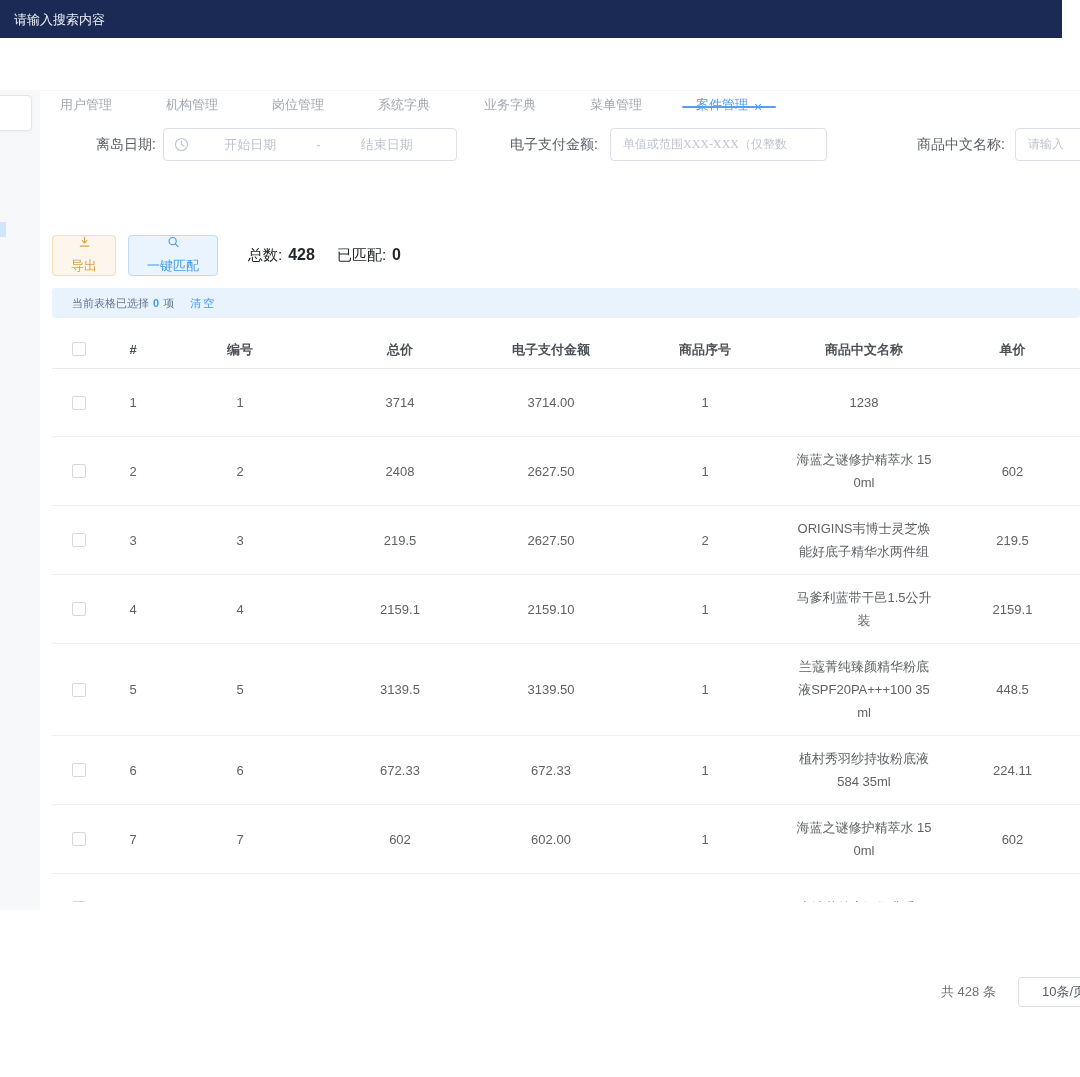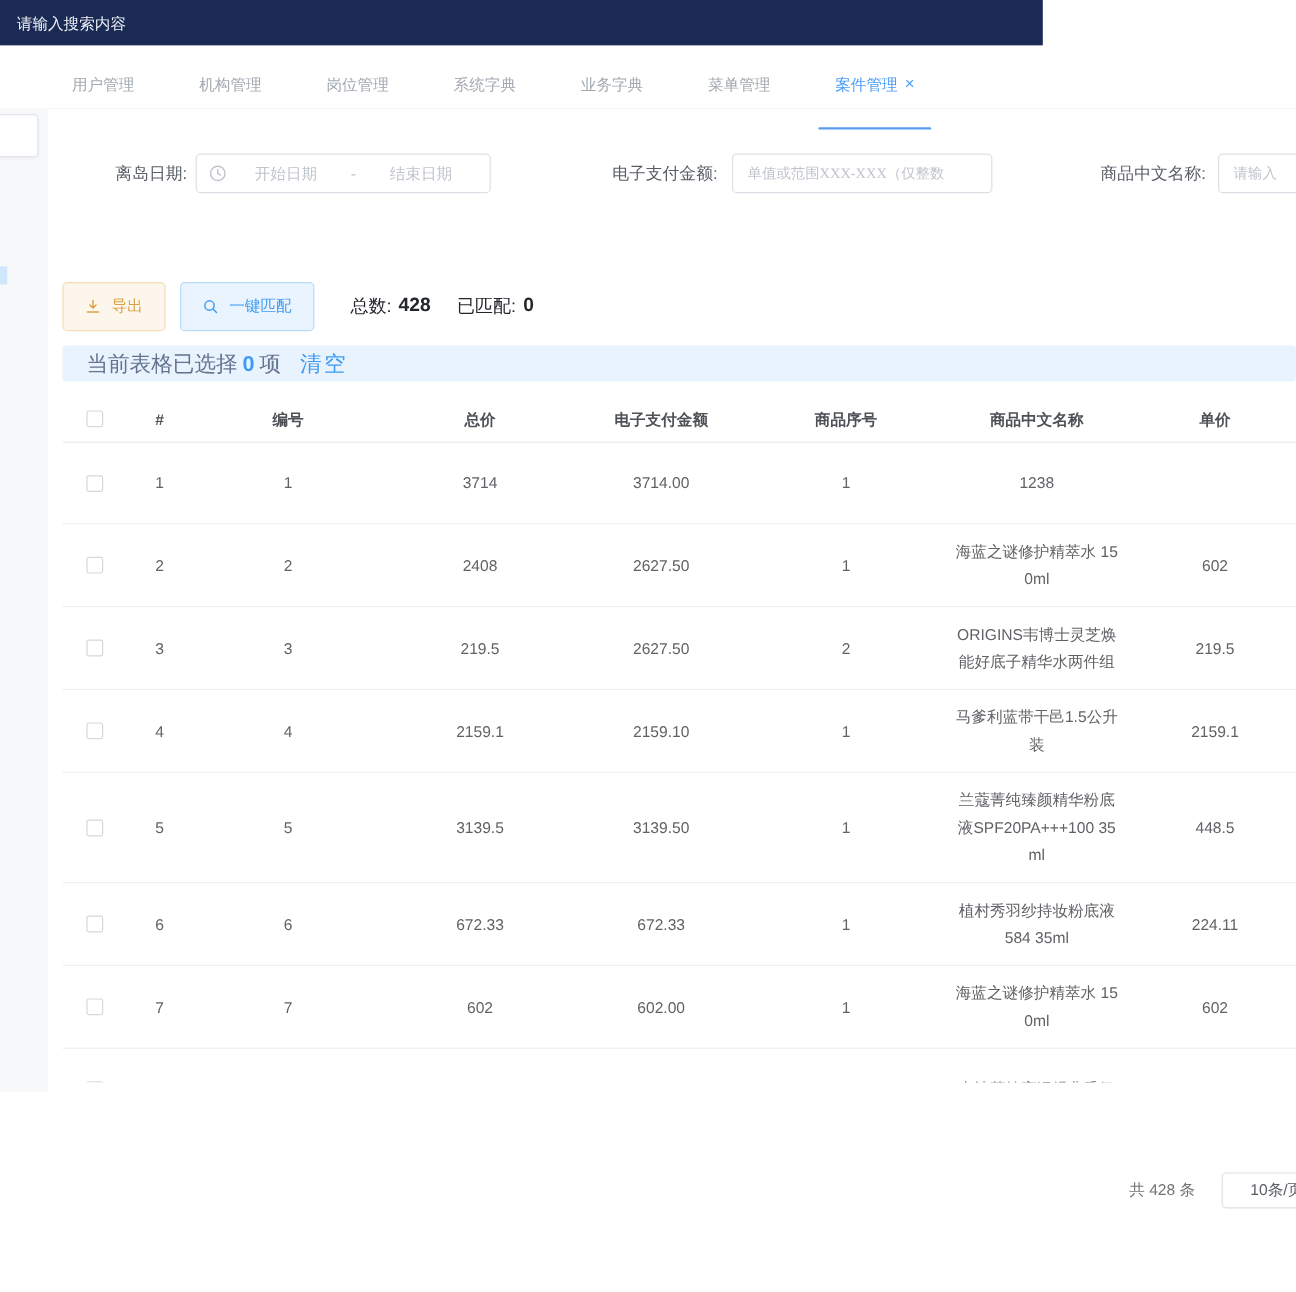--- a/index.html
+++ b/index.html
@@ -1,77 +1,77 @@
 <!DOCTYPE html>
 <html><head>
 <meta charset="utf-8">
 <style>
   * { margin:0; padding:0; box-sizing:border-box; }
   html,body { width:1080px; height:1077px; overflow:hidden; background:#fff;
     font-family:"Liberation Sans","DejaVu Sans",sans-serif; }
   .page { position:relative; width:1080px; height:1077px; background:#fff; overflow:hidden; }
 
   
-  .topbar { position:absolute; left:0; top:0; width:869px; height:38px; background:#1b2a55; }
+  .topbar { position:absolute; left:0; top:0; width:1062px; height:38px; background:#1b2a55; }
   .topbar input { position:absolute; left:14px; top:7px; width:320px; height:24px; border:none;
     background:transparent; color:#f2f4f8; font-size:13px; outline:none;
     font-family:"Liberation Sans","DejaVu Sans",sans-serif; }
   .topbar input::placeholder { color:#eef1f6; opacity:1; }
 
   
   .tabbar { position:absolute; left:0; top:38px; width:1080px; height:52px; background:#fff;
     display:flex; align-items:center; padding-left:60px; gap:54px;
     box-shadow:0 1px 0 rgba(0,0,0,0.03); }
   .tab { font-size:13px; color:#a3a9b1; cursor:pointer; position:relative; height:52px;
-    display:flex; align-items:flex-start; gap:6px; white-space:nowrap;margin-top:48px; }
+    display:flex; align-items:flex-end; gap:6px; white-space:nowrap;margin-top:48px; }
   .tab.active { color:#4a9df8; }
   .tab.active::after { content:""; position:absolute; left:-14px; right:-14px; bottom:6px;
     height:2px; background:#5a9cf0; border-radius:1px; }
   .tab .close { font-size:14px; color:#4a9df8; line-height:1; }
 
   
   .left-gutter { position:absolute; left:0; top:90px; width:40px; height:820px; background:#f7f8fa; }
   .corner-box { position:absolute; left:-12px; top:95px; width:44px; height:36px; background:#fff;
     border:1px solid #e2e5ea; border-radius:4px; box-shadow:0 1px 3px rgba(0,0,0,0.04); }
   .blue-sliver { position:absolute; left:0; top:222px; width:6px; height:15px; background:#cfe6fb; }
 
   
   .filters { position:absolute; left:0; top:128px; width:1080px; height:33px; }
   .flabel { position:absolute; top:0; height:33px; line-height:33px; font-size:14px; color:#595e66;
     text-align:right; white-space:nowrap; }
   .lbl-date { left:88px; width:68px; }
   .lbl-amount { left:486px; width:112px; }
   .lbl-name { left:899px; width:106px; }
   .inp { position:absolute; top:0; height:33px; border:1px solid #dcdfe6; border-radius:4px;
     background:#fff; display:flex; align-items:center; font-size:13px; color:#c0c4cc; }
-  .inp-date { left:163px; width:246px; padding:0 10px; }
+  .inp-date { left:163px; width:294px; padding:0 10px; }
   .inp-date .ph { flex:1; text-align:center; }
   .inp-date .sep { width:18px; text-align:center; color:#c0c4cc; }
   .clock { width:15px; height:15px; flex:0 0 15px; margin-right:2px; }
   .inp-amount { left:610px; width:217px; }
   .inp-name { left:1015px; width:115px; }
   .inp input { width:100%; height:100%; border:none; outline:none; background:transparent;
     font-size:12px; color:#4d7c0f; padding:0 12px;
     font-family:Liberation Serif, serif; }
   .inp input::placeholder { color:#c0c4cc; opacity:1; }
 
   
   .toolbar { position:absolute; left:52px; top:238px; height:34px; display:flex; align-items:center; }
   .btn { height:41px; border-radius:4px; display:inline-flex; align-items:center; gap:9px;
-    padding:0 18px; font-size:13px; cursor:pointer; }
+    padding:0 18px; font-size:13px; cursor:pointer;flex-direction:column; }
   .btn-export { background:#fdf6ec; border:1px solid #f5ddb5; color:#d9a145; }
   .btn-match { background:#eaf4fe; border:1px solid #b9dcf8; color:#3f9bf2; margin-left:12px; }
   .btn svg { display:block; }
   .totals { margin-left:30px; font-size:15px; color:#23262b; display:flex; align-items:center; gap:6px; }
   .totals b { font-weight:700; font-size:16px; }
   .totals .gap { width:10px; }
 
   
   .selbar { position:absolute; left:52px; top:288px; width:1028px; height:30px; background:#e8f3fd;
-    border-radius:3px; display:flex; align-items:center; padding:0 20px; font-size:18px; color:#64748f; }
+    border-radius:3px; display:flex; align-items:center; padding:0 20px; font-size:11px; color:#64748f; }
   .selbar b { color:#3f9bf2; font-weight:700; margin:0 4px; }
   .selbar .suffix { margin-right:16px; }
   .selbar .clear { color:#3f9bf2; cursor:pointer; letter-spacing:2px; }
 
   
   .table-wrap { position:absolute; left:52px; top:330px; width:1033px; height:572px; overflow:hidden;
     background:#fff; }
   .trow { display:grid; grid-template-columns:54px 54px 160px 160px 142px 166px 152px 145px; }
   .thead { border-bottom:1px solid #e8eaef; }
   .thead .cell { height:38px; font-size:13px; font-weight:700; color:#4e5257; }

